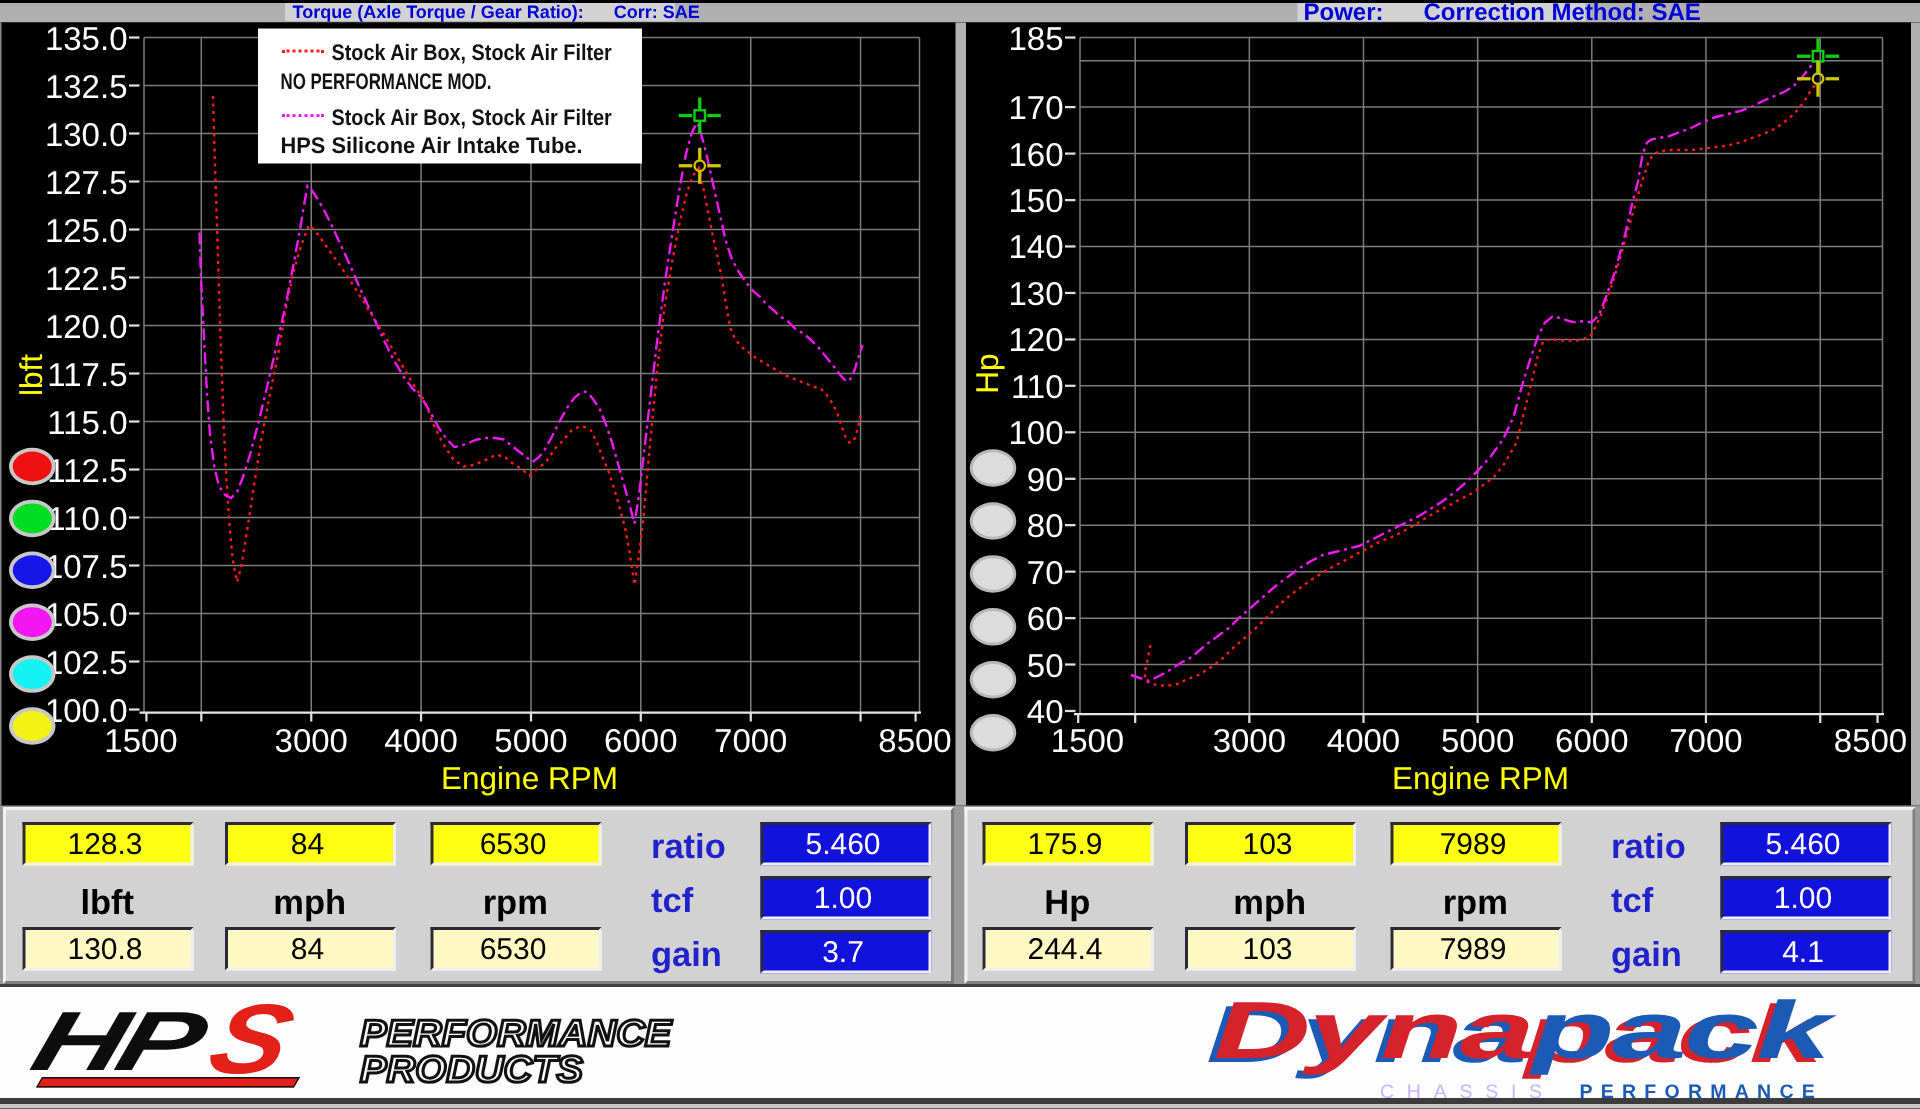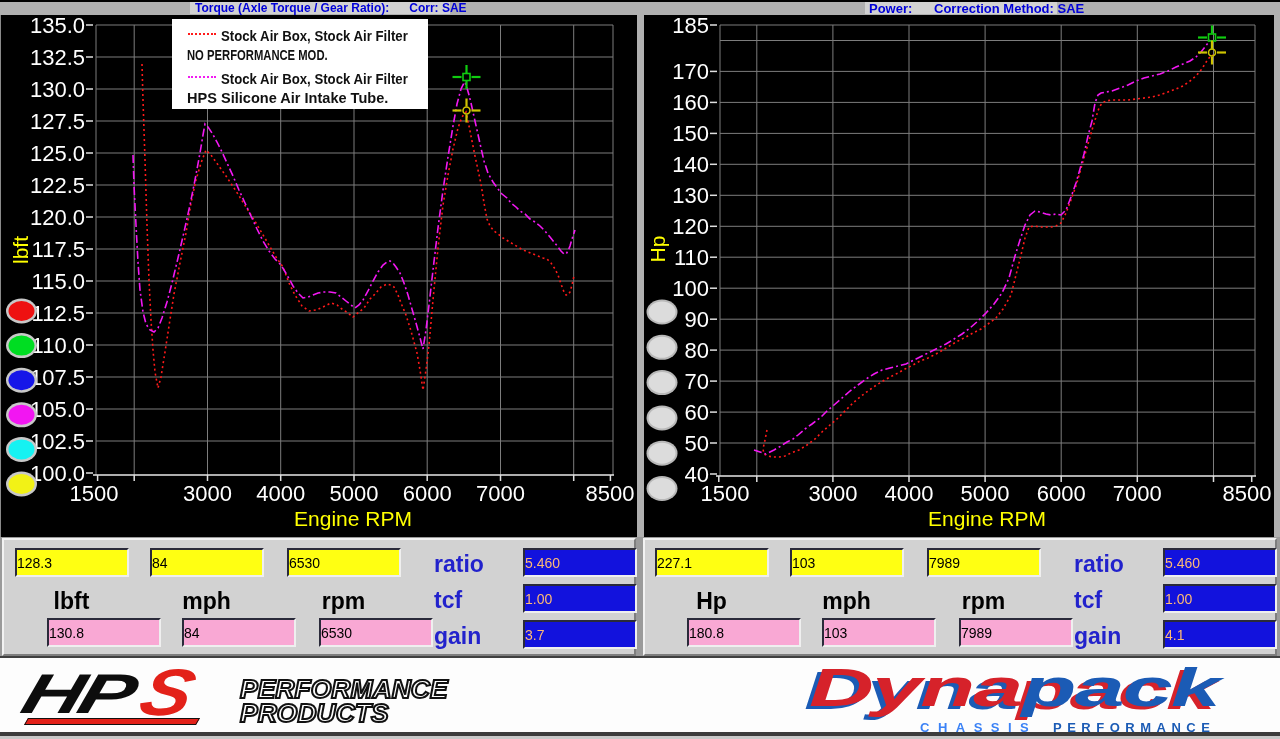--- a/index.html
+++ b/index.html
@@ -9,21 +9,21 @@
 </style>
 </head>
 <body>
 <div id="root">
 
 <div class="abs" style="left:0;top:0;width:1280px;height:2px;background:#000;"></div>
 <div class="abs" style="left:0;top:2px;width:1280px;height:13px;background:#b0b0b0;"></div>
 <div class="abs" style="left:190px;top:2px;width:260px;height:12px;background:#d2d2d2;"></div>
 <div class="abs" style="left:195px;top:3px;width:400px;height:11px;color:#0000d8;font-size:12px;font-weight:bold;line-height:11px;">Torque (Axle Torque / Gear Ratio):&nbsp;&nbsp;&nbsp;&nbsp;&nbsp;&nbsp;Corr: SAE</div>
 <div class="abs" style="left:865px;top:2px;width:192px;height:12px;background:#d2d2d2;"></div>
-<div class="abs" style="left:869px;top:3px;width:300px;height:11px;color:#0000d8;font-size:13px;font-weight:bold;line-height:11px;">Power:&nbsp;&nbsp;&nbsp;&nbsp;&nbsp;&nbsp;Correction Method: SAE</div>
+<div class="abs" style="left:869px;top:3px;width:300px;height:11px;color:#0000d8;font-size:16px;font-weight:bold;line-height:11px;">Power:&nbsp;&nbsp;&nbsp;&nbsp;&nbsp;&nbsp;Correction Method: SAE</div>
 
 <div class="abs" style="left:0;top:15px;width:1280px;height:522px;background:#000;"></div>
 <div class="abs" style="left:637px;top:15px;width:7px;height:522px;background:#b0b0b0;"></div>
 <div class="abs" style="left:1274px;top:15px;width:6px;height:522px;background:#b0b0b0;"></div>
 <div class="abs" style="left:0;top:15px;width:1px;height:522px;background:#8a8a8a;"></div>
 
 <svg class="abs" style="left:0;top:0;" width="1280" height="739">
 <g stroke="#7d7d7d" stroke-width="1">
 <line x1="96" y1="441" x2="613" y2="441"></line>
 <line x1="96" y1="409" x2="613" y2="409"></line>
@@ -243,50 +243,50 @@
 <div class="abs lgt" style="left:221px;top:69.5px;">Stock Air Box, Stock Air Filter</div>
 <div class="abs lgt" style="left:187px;top:88.5px;transform:scaleX(0.97);">HPS Silicone Air Intake Tube.</div>
 <style>.lgt{color:#111;font-size:15px;font-weight:bold;transform:scaleX(0.88);transform-origin:0 0;white-space:nowrap;}</style>
 
 <div class="abs" style="left:0;top:537px;width:1280px;height:120px;background:#9a9a9a;"></div>
 <div class="abs" style="left:2px;top:538px;width:634px;height:118px;background:#d2d2d2;border:2px solid;border-color:#f2f2f2 #7e7e7e #7e7e7e #f2f2f2;"></div>
 <div class="abs" style="left:643px;top:538px;width:634px;height:118px;background:#d2d2d2;border:2px solid;border-color:#f2f2f2 #7e7e7e #7e7e7e #f2f2f2;"></div>
 <div class="abs" style="left:0;top:656px;width:1280px;height:2px;background:#404040;"></div>
 
 <style>
-.fld { position:absolute; width:114px; height:29px; font-size:14px; line-height:26px; text-align:left; padding-right:4px; color:#000; border:2px solid; border-color:#2a2a3a #efefef #efefef #2a2a3a; }
+.fld { position:absolute; width:114px; height:29px; font-size:20px; line-height:26px; text-align:center; padding-right:4px; color:#000; border:2px solid; border-color:#2a2a3a #efefef #efefef #2a2a3a; }
 .yf { background:#ffff12; }
-.gf { background:#f9a8d4;margin-left:32px; }
-.bf { background:#1212dd; color:#fdba74;margin-left:16px; }
+.gf { background:#fef9c3; }
+.bf { background:#1212dd; color:#ffffff; }
 .lb { position:absolute; width:113px; height:26px; font-size:23px; font-weight:bold; text-align:center; color:#000; }
 .rl { position:absolute; font-size:23px; font-weight:bold; color:#2222cc; }
 </style>
 <div class="fld yf" style="left:15px;top:548px;">128.3</div>
 <div class="fld yf" style="left:150px;top:548px;">84</div>
 <div class="fld yf" style="left:287px;top:548px;">6530</div>
 <div class="lb" style="left:15px;top:588px;">lbft</div>
 <div class="lb" style="left:150px;top:588px;">mph</div>
 <div class="lb" style="left:287px;top:588px;">rpm</div>
 <div class="fld gf" style="left:15px;top:618px;">130.8</div>
 <div class="fld gf" style="left:150px;top:618px;">84</div>
 <div class="fld gf" style="left:287px;top:618px;">6530</div>
 <div class="rl" style="left:434px;top:551px;">ratio</div>
 <div class="rl" style="left:434px;top:587px;">tcf</div>
 <div class="rl" style="left:434px;top:623px;">gain</div>
 <div class="fld bf" style="left:507px;top:548px;">5.460</div>
 <div class="fld bf" style="left:507px;top:584px;">1.00</div>
 <div class="fld bf" style="left:507px;top:620px;">3.7</div>
 
-<div class="fld yf" style="left:655px;top:548px;">227.1</div>
+<div class="fld yf" style="left:655px;top:548px;">175.9</div>
 <div class="fld yf" style="left:790px;top:548px;">103</div>
 <div class="fld yf" style="left:927px;top:548px;">7989</div>
 <div class="lb" style="left:655px;top:588px;">Hp</div>
 <div class="lb" style="left:790px;top:588px;">mph</div>
 <div class="lb" style="left:927px;top:588px;">rpm</div>
-<div class="fld gf" style="left:655px;top:618px;">180.8</div>
+<div class="fld gf" style="left:655px;top:618px;">244.4</div>
 <div class="fld gf" style="left:790px;top:618px;">103</div>
 <div class="fld gf" style="left:927px;top:618px;">7989</div>
 <div class="rl" style="left:1074px;top:551px;">ratio</div>
 <div class="rl" style="left:1074px;top:587px;">tcf</div>
 <div class="rl" style="left:1074px;top:623px;">gain</div>
 <div class="fld bf" style="left:1147px;top:548px;">5.460</div>
 <div class="fld bf" style="left:1147px;top:584px;">1.00</div>
 <div class="fld bf" style="left:1147px;top:620px;">4.1</div>
 
 <div class="abs" style="left:0;top:658px;width:1280px;height:74px;background:#fdfdfd;"></div>
@@ -298,17 +298,17 @@
   <div class="abs" style="left:150px;top:8px;font-size:66px;font-weight:bold;font-style:italic;color:#e32119;transform:skewX(-16deg) scaleX(1.15);transform-origin:0 0;line-height:52px;">S</div>
   <div class="abs" style="left:26px;top:60px;width:172px;height:7px;background:#e32119;border:1.5px solid #111;transform:skewX(-30deg);"></div>
   <div class="abs" style="left:240px;top:17px;font-size:25px;font-weight:bold;font-style:italic;color:#fff;-webkit-text-stroke:2px #111;letter-spacing:0px;transform:scaleX(1.06);transform-origin:0 0;white-space:nowrap;">PERFORMANCE</div>
   <div class="abs" style="left:240px;top:41px;font-size:25px;font-weight:bold;font-style:italic;color:#fff;-webkit-text-stroke:2px #111;letter-spacing:0px;transform:scaleX(1.06);transform-origin:0 0;white-space:nowrap;">PRODUCTS</div>
 </div>
 
 <div class="abs" style="left:780px;top:658px;width:500px;height:74px;overflow:hidden;">
   <div class="abs" style="left:29px;top:5px;font-size:54px;font-weight:bold;font-style:italic;line-height:48px;letter-spacing:-1px;transform:scaleX(1.66);transform-origin:0 0;white-space:nowrap;">
     <span style="color:#d6222a;text-shadow:-3px 3px 0 #1b5bb5;">Dyna</span><span style="color:#1b5bb5;text-shadow:-3px 3px 0 #d6222a;">pack</span>
   </div>
-  <div class="abs" style="left:140px;top:62px;font-size:13px;font-weight:bold;color:#3b82f6;letter-spacing:8.5px;">CHASSIS</div>
+  <div class="abs" style="left:140px;top:62px;font-size:13px;font-weight:normal;color:#c4b5fd;letter-spacing:8.5px;">CHASSIS</div>
   <div class="abs" style="left:273px;top:62px;font-size:13px;font-weight:bold;color:#1b5bb5;letter-spacing:5.5px;">PERFORMANCE</div>
 </div>
 
 </div>
 
 </body></html>

